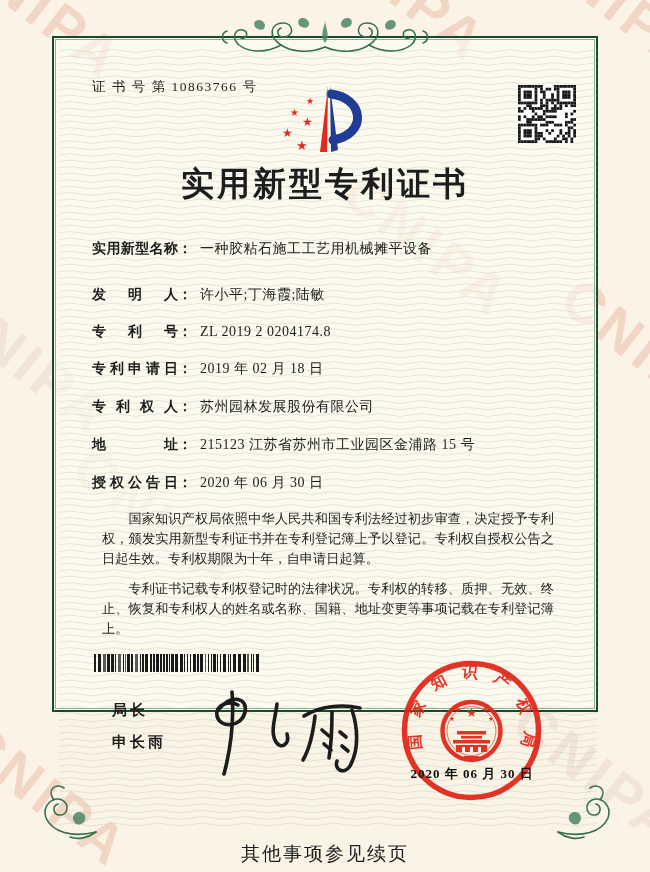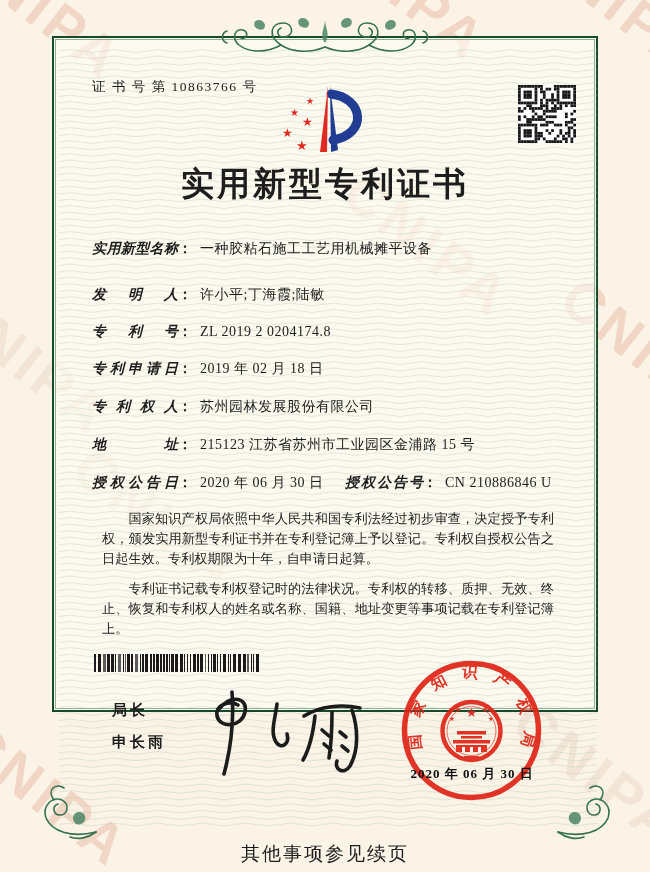--- a/index.html
+++ b/index.html
@@ -47,21 +47,21 @@
   .qr{position:absolute;left:464px;top:47px;z-index:4;}
   .title{
     position:absolute;left:0;right:0;top:124px;text-align:center;
     font-size:33px;font-weight:bold;letter-spacing:3px;z-index:4;
   }
   
   .fields{position:absolute;left:38px;right:30px;top:0;z-index:4;}
   .frow{position:absolute;left:0;right:0;font-size:14px;white-space:nowrap;}
   .frow .lbl{
     display:inline-block;width:86px;font-weight:600;
-    text-align:justify;text-align-last:justify;vertical-align:bottom;font-style:italic;
+    text-align:justify;text-align-last:justify;vertical-align:bottom;
   }
   .frow .colon{font-weight:600;margin-right:8px;}
   .frow .val{letter-spacing:0.5px;}
   .frow2{position:absolute;left:253px;top:0;}
   .r0{top:202px}.r1{top:248px}.r2{top:285px}.r3{top:322px}
   .r4{top:360px}.r5{top:398px}.r6{top:436px}
   
   .body-text{
     position:absolute;left:38px;width:472px;top:461px;z-index:4;
     font-size:13.2px;line-height:20px;text-align:justify;
@@ -375,23 +375,20 @@
         <span class="lbl">专利申请日</span><span class="colon">：</span><span class="val">2019 年 02 月 18 日</span>
       </div>
       <div class="frow r4">
         <span class="lbl">专利权人</span><span class="colon">：</span><span class="val">苏州园林发展股份有限公司</span>
       </div>
       <div class="frow r5">
         <span class="lbl">地址</span><span class="colon">：</span><span class="val">215123 江苏省苏州市工业园区金浦路 15 号</span>
       </div>
       <div class="frow r6">
         <span class="lbl">授权公告日</span><span class="colon">：</span><span class="val">2020 年 06 月 30 日</span>
-        <span class="frow2">
-          <span class="lbl" style="width:78px">授权公告号</span><span class="colon">：</span><span class="val">CN 210886846 U</span>
-        </span>
       </div>
     </div>
 
     <div class="body-text">
       <p>国家知识产权局依照中华人民共和国专利法经过初步审查，决定授予专利权，颁发实用新型专利证书并在专利登记簿上予以登记。专利权自授权公告之日起生效。专利权期限为十年，自申请日起算。</p>
       <p>专利证书记载专利权登记时的法律状况。专利权的转移、质押、无效、终止、恢复和专利权人的姓名或名称、国籍、地址变更等事项记载在专利登记簿上。</p>
     </div>
 
     <svg id="barcode" class="barcode" width="170" height="18" viewBox="0 0 170 18">
         <rect x="0" y="0" width="2" height="18" fill="#1a1a1a"></rect>

